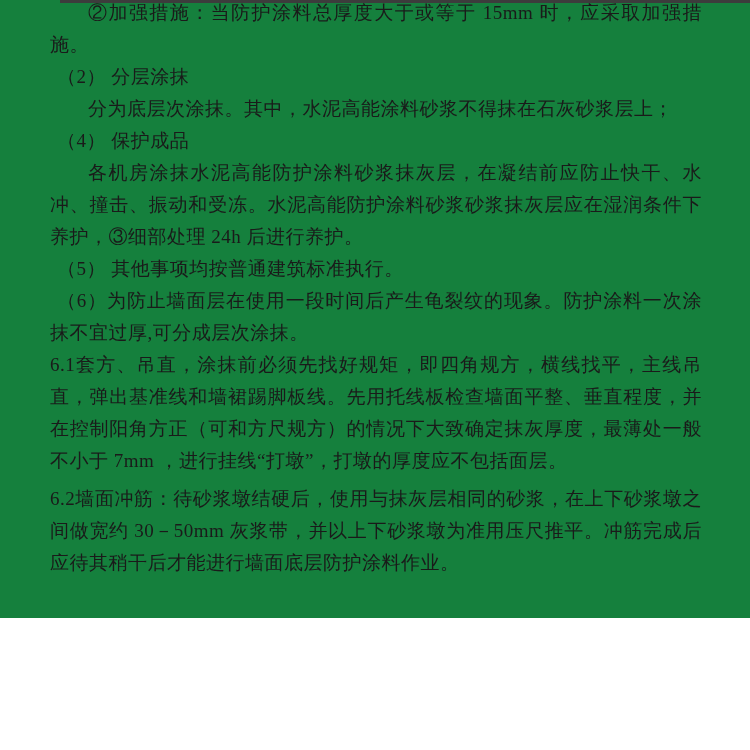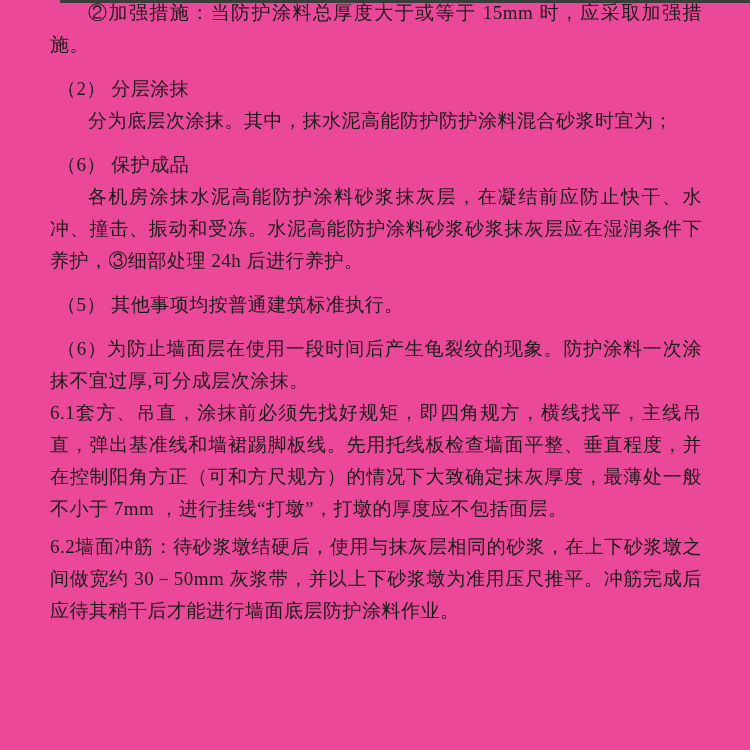--- a/index.html
+++ b/index.html
@@ -3,22 +3,22 @@
 <meta charset="utf-8">
 <style>
   html, body {
     margin: 0;
     padding: 0;
     background: #ffffff;
   }
   .page {
     position: relative;
     width: 750px;
-    height: 750px;
-    background: #ec4899;
+    height: 618px;
+    background: #15803d;
     overflow: hidden;
     font-family: "Liberation Serif", "DejaVu Serif", serif;
     color: #1a1a1a;
   }
   .top-rule {
     position: absolute;
     top: 0;
     left: 60px;
     right: 0;
     height: 3px;
@@ -32,36 +32,36 @@
     font-size: 19px;
     line-height: 32px;
     text-align: justify;
     letter-spacing: 0.5px;
   }
   .content p {
     margin: 0;
     padding: 0;
   }
   p.indent { text-indent: 38px; }
-  p.list   { text-indent: 7px; margin-top: 12px; }
+  p.list   { text-indent: 7px; }
   p.flush  { text-indent: 0; }
   p.gap-top { margin-top: 6px; }
 </style>
 </head>
 <body>
 
 <div class="page">
 
   <div class="top-rule"></div>
 
   <div class="content">
     <p class="indent">②加强措施：当防护涂料总厚度大于或等于 15mm 时，应采取加强措施。</p>
     <p class="list">（2） 分层涂抹</p>
-    <p class="indent">分为底层次涂抹。其中，抹水泥高能防护防护涂料混合砂浆时宜为；</p>
-    <p class="list">（6） 保护成品</p>
+    <p class="indent">分为底层次涂抹。其中，水泥高能涂料砂浆不得抹在石灰砂浆层上；</p>
+    <p class="list">（4） 保护成品</p>
     <p class="indent">各机房涂抹水泥高能防护涂料砂浆抹灰层，在凝结前应防止快干、水冲、撞击、振动和受冻。水泥高能防护涂料砂浆砂浆抹灰层应在湿润条件下养护，③细部处理 24h 后进行养护。</p>
     <p class="list">（5） 其他事项均按普通建筑标准执行。</p>
     <p class="list">（6）为防止墙面层在使用一段时间后产生龟裂纹的现象。防护涂料一次涂抹不宜过厚,可分成层次涂抹。</p>
     <p class="flush">6.1套方、吊直，涂抹前必须先找好规矩，即四角规方，横线找平，主线吊直，弹出基准线和墙裙踢脚板线。先用托线板检查墙面平整、垂直程度，并在控制阳角方正（可和方尺规方）的情况下大致确定抹灰厚度，最薄处一般不小于 7mm ，进行挂线“打墩”，打墩的厚度应不包括面层。</p>
     <p class="flush gap-top">6.2墙面冲筋：待砂浆墩结硬后，使用与抹灰层相同的砂浆，在上下砂浆墩之间做宽约 30－50mm 灰浆带，并以上下砂浆墩为准用压尺推平。冲筋完成后应待其稍干后才能进行墙面底层防护涂料作业。</p>
 
   </div>
 
 </div>
 

